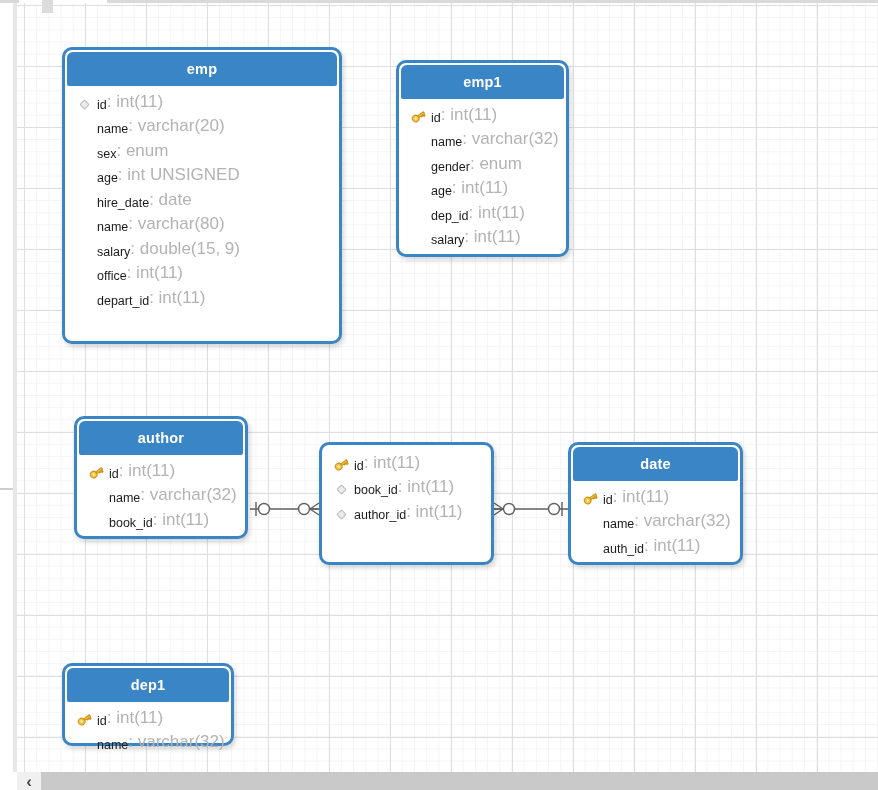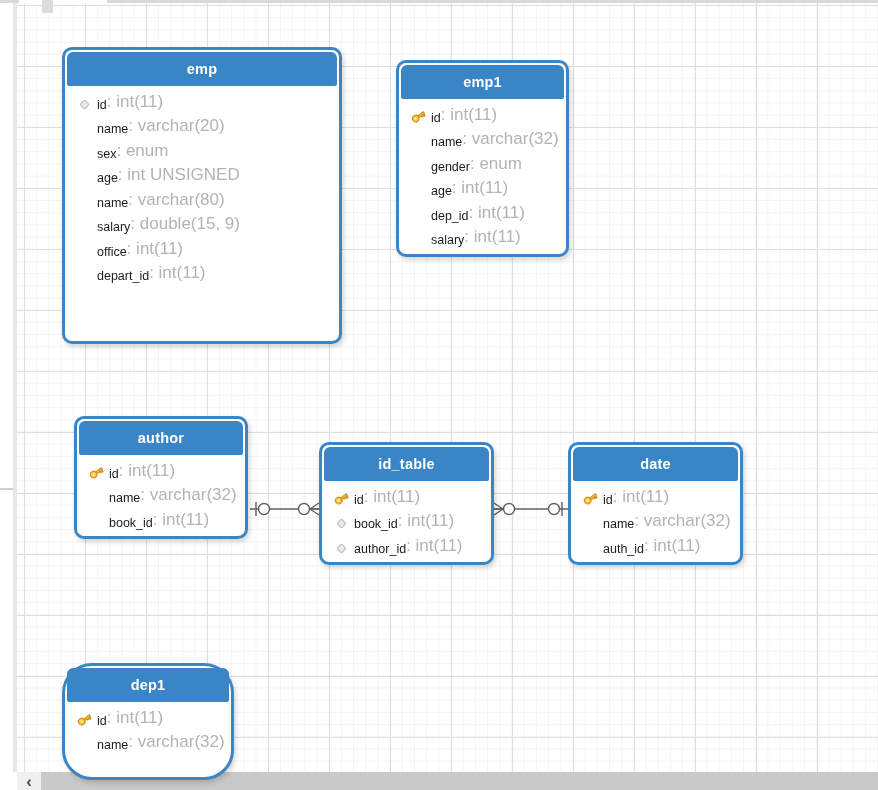--- a/index.html
+++ b/index.html
@@ -120,20 +120,25 @@
           <span class="fname">sex</span>
           <span class="ftype">: enum</span>
         </div>
         <div class="trow">
           <span class="ticon"></span>
           <span class="fname">age</span>
           <span class="ftype">: int UNSIGNED</span>
         </div>
         <div class="trow">
           <span class="ticon"></span>
+          <span class="fname">hire_date</span>
+          <span class="ftype">: date</span>
+        </div>
+        <div class="trow">
+          <span class="ticon"></span>
           <span class="fname">name</span>
           <span class="ftype">: varchar(80)</span>
         </div>
         <div class="trow">
           <span class="ticon"></span>
           <span class="fname">salary</span>
           <span class="ftype">: double(15, 9)</span>
         </div>
         <div class="trow">
           <span class="ticon"></span>
@@ -212,21 +217,20 @@
           <span class="ftype">: varchar(32)</span>
         </div>
         <div class="trow">
           <span class="ticon"></span>
           <span class="fname">book_id</span>
           <span class="ftype">: int(11)</span>
         </div>
       </div>
     </div>
     <div class="table" style="left: 319px; top: 442px; width: 175px; height: 123px;">
-      <div class="thead">id_table</div>
       <div class="tbody">
         <div class="trow">
           <span class="ticon">
             <svg width="17" height="17" viewBox="0 0 16 16">
               <g transform="rotate(-36 8 8)" fill="#f8c63f" stroke="#cf9018" stroke-width="1">
                 <circle cx="4.7" cy="8" r="3.1"></circle>
                 <path d="M7.8 7.1 H14.3 V8.9 H13.5 V11 H12.2 V8.9 H11.1 V10 H9.9 V8.9 H7.8 Z" stroke-linejoin="round"></path>
                 <circle cx="4.7" cy="8" r="1.1" fill="#fdf3cf" stroke="none"></circle>
               </g>
             </svg>
@@ -275,21 +279,21 @@
           <span class="fname">name</span>
           <span class="ftype">: varchar(32)</span>
         </div>
         <div class="trow">
           <span class="ticon"></span>
           <span class="fname">auth_id</span>
           <span class="ftype">: int(11)</span>
         </div>
       </div>
     </div>
-    <div class="table" style="left: 62px; top: 663px; width: 172px; height: 117px; border-radius: 30px;">
+    <div class="table" style="left: 62px; top: 663px; width: 172px; height: 83px;">
       <div class="thead">dep1</div>
       <div class="tbody">
         <div class="trow">
           <span class="ticon">
             <svg width="17" height="17" viewBox="0 0 16 16">
               <g transform="rotate(-36 8 8)" fill="#f8c63f" stroke="#cf9018" stroke-width="1">
                 <circle cx="4.7" cy="8" r="3.1"></circle>
                 <path d="M7.8 7.1 H14.3 V8.9 H13.5 V11 H12.2 V8.9 H11.1 V10 H9.9 V8.9 H7.8 Z" stroke-linejoin="round"></path>
                 <circle cx="4.7" cy="8" r="1.1" fill="#fdf3cf" stroke="none"></circle>
               </g>

